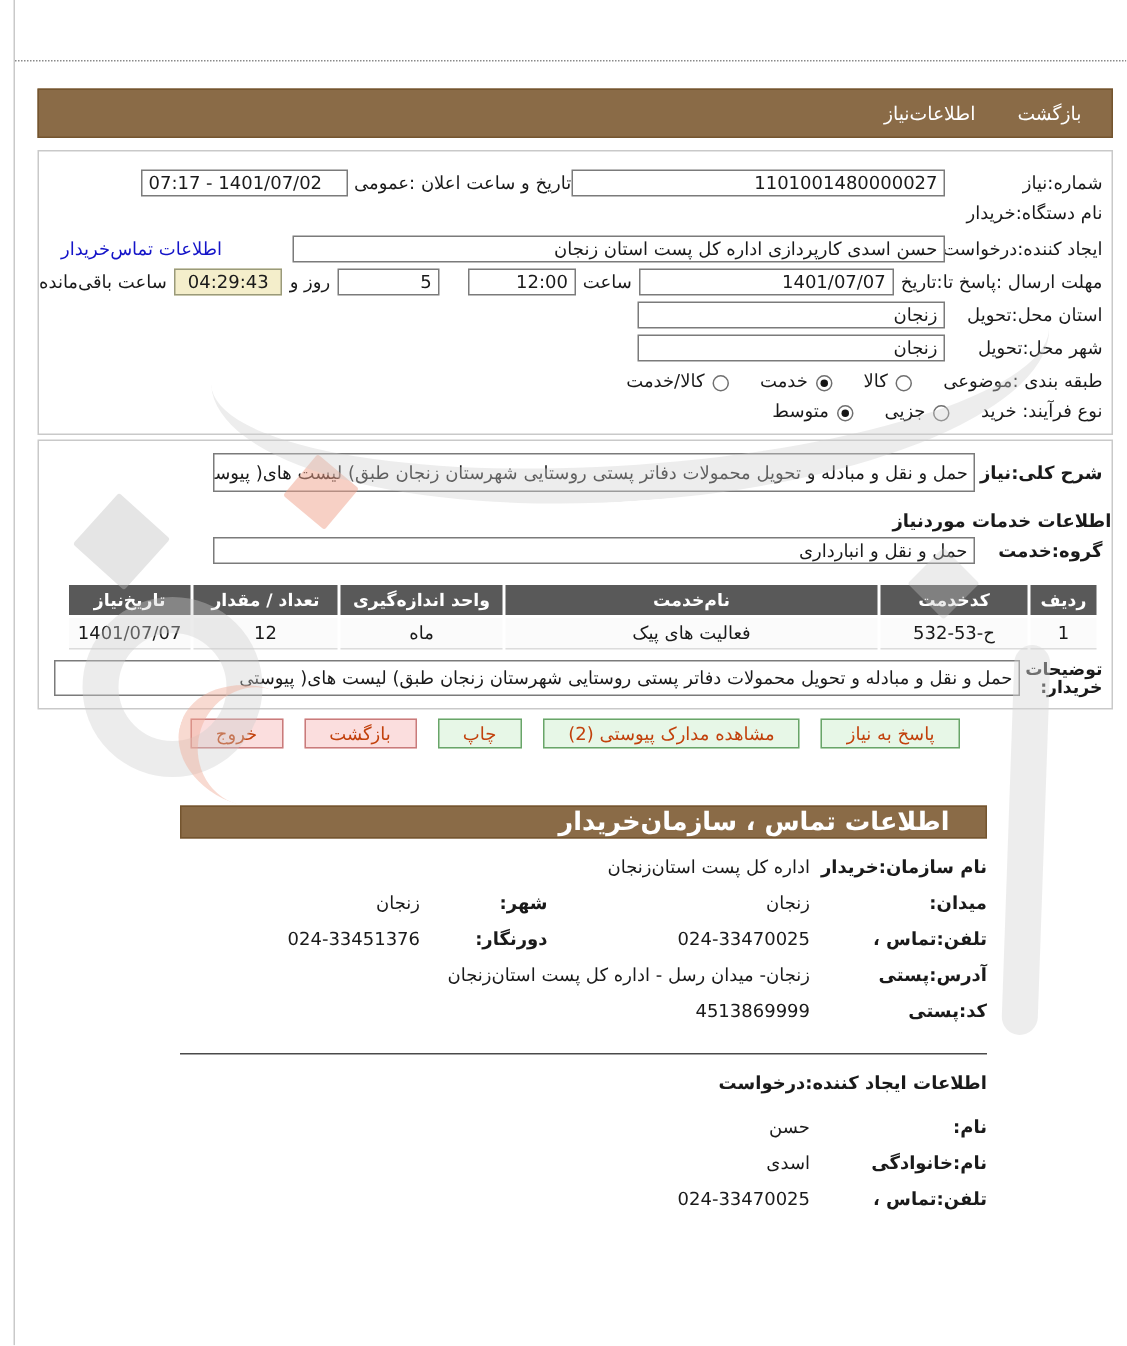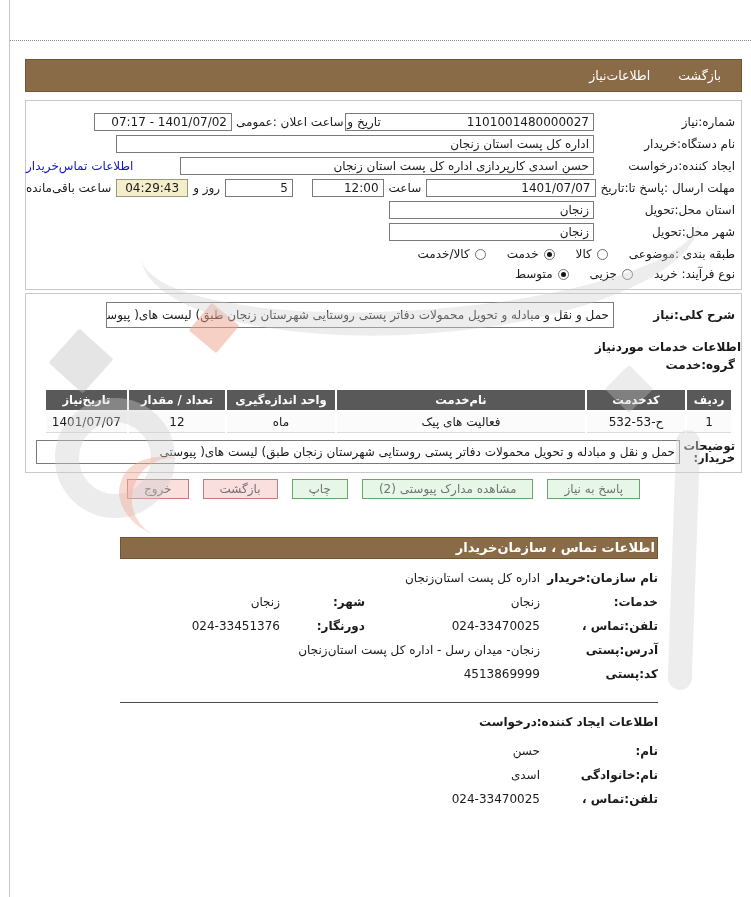--- a/index.html
+++ b/index.html
@@ -8,62 +8,62 @@
   .v-edge{position:absolute;left:9px;top:0;bottom:0;width:1px;background:#c9c9c9;}
   .dotline{position:absolute;left:10px;right:0;top:40px;border-top:1px dotted #8a8a8a;height:0;}
 
   
   .topbar{position:absolute;left:25px;top:59px;width:717px;height:33px;background:#8a6b47;
           border:1px solid #74552f;box-sizing:border-box;display:flex;align-items:center;
           direction:rtl;gap:28px;padding-right:20px;color:#fff;}
   .topbar .tab{cursor:pointer;font-size:12.5px;}
   .bar2{position:absolute;left:120px;top:537px;width:538px;height:22px;background:#8a6b47;
         border:1px solid #74552f;box-sizing:border-box;color:#fff;font-weight:bold;
-        line-height:20px;padding-right:2px;font-size:13px;}
+        line-height:20px;padding-right:24px;font-size:17px;}
 
   
   .panel{position:absolute;left:25px;width:717px;background:#fff;border:1px solid #c9c9c9;
          box-sizing:border-box;z-index:1;}
   .panel1{top:100px;height:190px;}
   .panel2{top:293px;height:180px;}
 
   .frow{position:absolute;right:0;left:0;display:flex;align-items:center;direction:rtl;
         padding-right:6px;gap:5px;}
-  .lbl{width:100px;white-space:nowrap;flex:0 0 auto;margin-left:36px;}
+  .lbl{width:100px;white-space:nowrap;flex:0 0 auto;}
   .lbl-auto{width:auto;white-space:nowrap;flex:0 0 auto;}
   .inp{border:1px solid #7b7b7b;background:#fff;height:16px;line-height:16px;
-       padding:0 4px;text-align:right;box-sizing:content-box;overflow:hidden;white-space:nowrap;}
+       padding:0 4px;box-sizing:content-box;overflow:hidden;white-space:nowrap;}
   .ltr{direction:ltr;unicode-bidi:isolate;}
   .w195{width:195px;} .w468{width:468px;} .w425{width:425px;margin-left:42px;} .w160{width:160px;}
   .w62{width:62px;} .w58{width:58px;} .w128{width:128px;}
   .badge{border:1px solid #9a9a7a;background:#f4eecb;height:16px;line-height:16px;
          padding:0 8px;direction:ltr;unicode-bidi:isolate;}
   .link{color:#1414c8;cursor:pointer;white-space:nowrap;}
   .r1-left{position:absolute;left:68px;top:0;height:100%;display:flex;align-items:center;
            direction:rtl;gap:4px;}
   .radio{width:11px;height:11px;border:1px solid #6f6f6f;border-radius:50%;background:#fff;
          display:inline-block;flex:0 0 auto;box-sizing:border-box;}
   .radio.sel::after{content:'';display:block;width:5px;height:5px;margin:2px;border-radius:50%;background:#151515;}
   .chk{width:11px;height:11px;border:1px solid #6f6f6f;background:#fff;display:inline-block;flex:0 0 auto;box-sizing:border-box;}
-  .optgap{margin-right:16px;display:flex;align-items:center;gap:5px;}
+  .optgap{margin-right:16px;display:flex;align-items:flex-end;gap:5px;}
   .note{font-size:11px;white-space:nowrap;}
 
   .bold{font-weight:bold;}
   .sec-h{position:absolute;right:0;font-weight:bold;}
 
   
   .svc-table{position:absolute;top:94px;right:8px;border-collapse:separate;border-spacing:2px;direction:rtl;}
   .svc-table th{background:#595959;color:#fff;font-weight:bold;font-size:11.5px;height:20px;padding:0 4px;}
   .svc-table td{background:#fbfbfb;border-bottom:1px solid #dcdcdc;height:20px;padding:0 6px;text-align:center;font-size:12px;}
   .c0{width:36px;} .c1{width:90px;} .c2{width:240px;} .c3{width:100px;} .c4{width:88px;} .c5{width:72px;}
 
   
   .btnrow{position:absolute;top:479px;left:25px;width:717px;display:flex;direction:rtl;
           justify-content:center;align-items:center;gap:14px;z-index:2;}
-  .btn{border:1px solid #69a569;background:#e7f7e7;color:#737373;padding:2px 16px;font-size:12px;
+  .btn{border:1px solid #69a569;background:#e7f7e7;color:#c2410c;padding:2px 16px;font-size:12px;
        font-family:"DejaVu Sans",sans-serif;cursor:pointer;white-space:nowrap;}
   .btn.warn{border-color:#c97b7b;background:#fbdede;}
 
   
   .contact{position:absolute;left:120px;top:566px;width:538px;direction:rtl;z-index:1;}
   .cgrid{display:grid;grid-template-columns:118px 175px 85px 160px;grid-auto-rows:24px;
          align-items:center;direction:rtl;}
   .cgrid .clbl{font-weight:bold;white-space:nowrap;}
   .span3{grid-column:span 3;}
   .hrline{border-top:1px solid #4a4a4a;margin:16px 0 12px 0;}
@@ -96,21 +96,20 @@
     <div class="frow" style="top:12px;">
       <span class="lbl">شماره:نیاز</span>
       <div class="inp w195 ltr" style="text-align:right;padding-left:48px;">1101001480000027</div>
       <div class="r1-left">
         <span class="lbl-auto">تاریخ و ساعت اعلان :عمومی</span>
         <div class="inp w128 ltr">07:17 - 1401/07/02</div>
       </div>
     </div>
     <div class="frow" style="top:34px;">
       <span class="lbl">نام دستگاه:خریدار</span>
-      <div class="inp w468">اداره کل پست استان زنجان</div>
     </div>
     <div class="frow" style="top:56px;">
       <span class="lbl">ایجاد کننده:درخواست</span>
       <div class="inp w425">حسن  اسدی کارپردازی اداره کل پست استان زنجان</div>
       <span class="link">اطلاعات تماس‌خریدار</span>
     </div>
     <div class="frow" style="top:78px;">
       <span class="lbl-auto">مهلت ارسال :پاسخ تا:تاریخ</span>
       <div class="inp w160 ltr" style="text-align:right;">1401/07/07</div>
       <span class="lbl-auto">ساعت</span>
@@ -157,20 +156,21 @@
   </div>
 
   <div class="panel panel2">
     <div class="frow" style="top:8px;">
       <span class="lbl bold" style="width:80px;">شرح کلی:نیاز</span>
       <div class="inp" style="width:498px;height:24px;line-height:24px;">حمل و نقل و مبادله و تحویل  محمولات دفاتر پستی روستایی شهرستان زنجان طبق) لیست های( پیوستی</div>
     </div>
     <div class="sec-h" style="top:46px;">اطلاعات خدمات موردنیاز</div>
     <div class="frow" style="top:64px;">
       <span class="lbl bold" style="width:80px;">گروه:خدمت</span>
+      <div class="inp" style="width:498px;">حمل و نقل و انبارداری</div>
     </div>
 
     <table class="svc-table">
       <thead>
         <tr>
           <th class="c0">ردیف</th>
           <th class="c1">کدخدمت</th>
           <th class="c2">نام‌خدمت</th>
           <th class="c3">واحد اندازه‌گیری</th>
           <th class="c4">تعداد / مقدار</th>
@@ -205,21 +205,21 @@
     <button class="btn warn">خروج</button>
   </div>
 
   <div class="bar2">اطلاعات  تماس ، سازمان‌خریدار</div>
 
   <div class="contact">
     <div class="cgrid">
       <span class="clbl">نام سازمان:خریدار</span>
       <span class="span3">اداره کل پست استان‌زنجان</span>
 
-      <span class="clbl">خدمات:</span>
+      <span class="clbl">میدان:</span>
       <span>زنجان</span>
       <span class="clbl">شهر:</span>
       <span>زنجان</span>
 
       <span class="clbl">تلفن:تماس ،</span>
       <span class="ltr" style="text-align:right;">024-33470025</span>
       <span class="clbl">دورنگار:</span>
       <span class="ltr" style="text-align:right;">024-33451376</span>
 
       <span class="clbl">آدرس:پستی</span>

